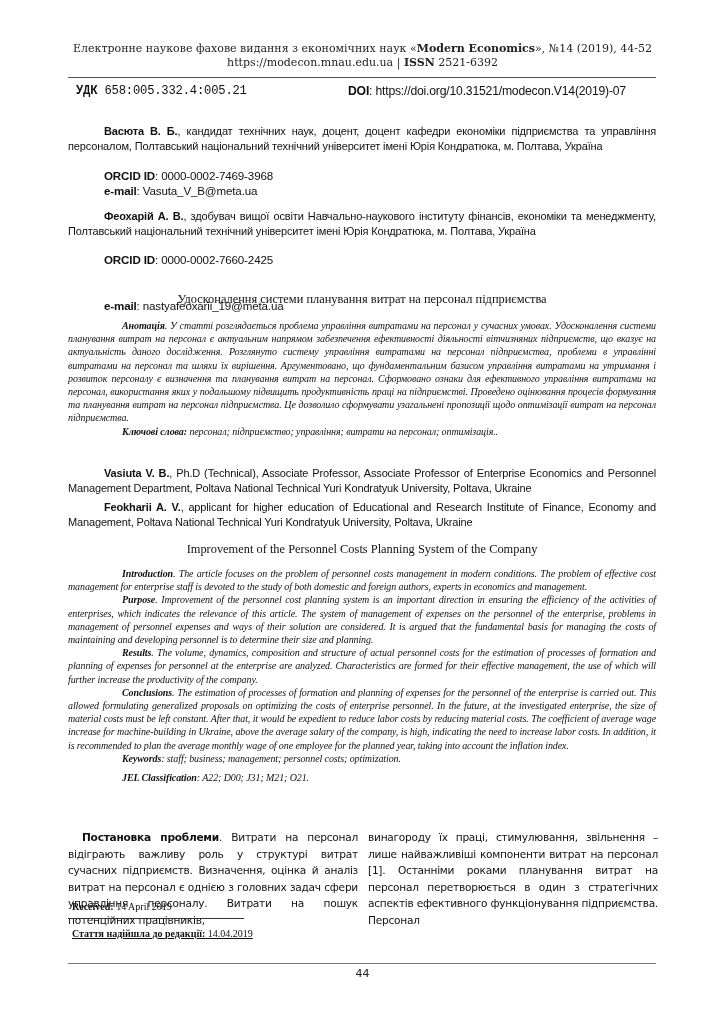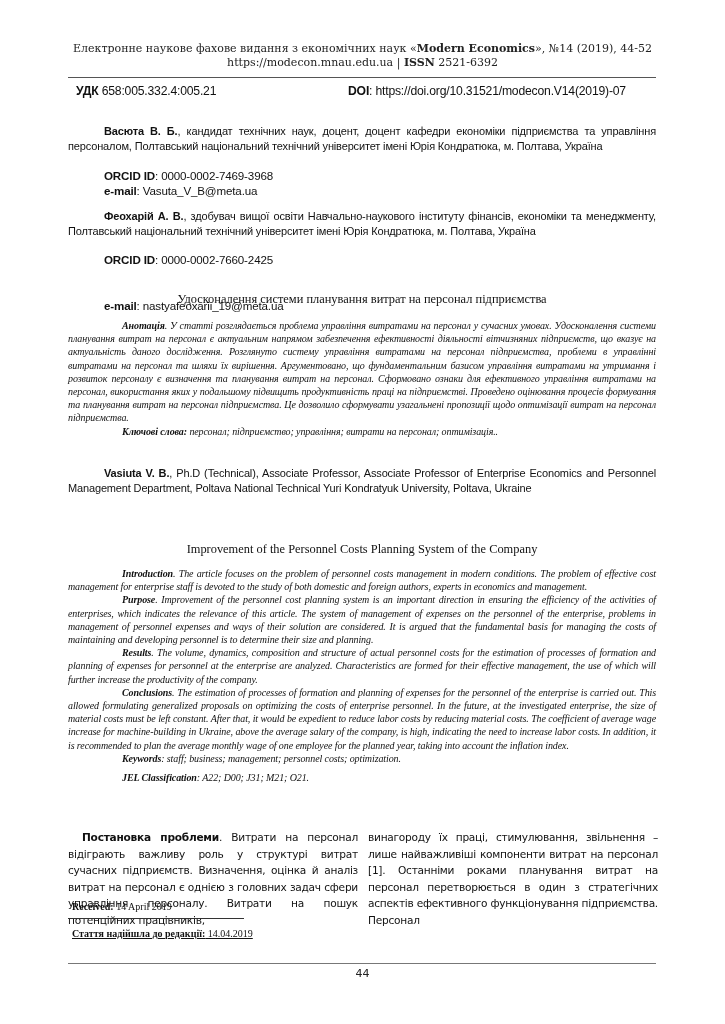--- a/index.html
+++ b/index.html
@@ -2,21 +2,21 @@
 <html><head>
 <meta charset="utf-8">
 <style>
   html, body { margin: 0; padding: 0; background: #ffffff; }
   body { width: 725px; height: 1024px; position: relative; overflow: hidden; color: #111; font-family: "Liberation Serif", serif; }
   .page { position: absolute; left: 0; top: 0; width: 725px; height: 1024px; }
   .journal-header { position: absolute; top: 42px; left: 0; width: 725px; text-align: center; font-family: "DejaVu Serif", serif; font-size: 11px; line-height: 14px; color: #222; }
   .journal-header b { font-weight: bold; }
   .rule { position: absolute; left: 68px; width: 588px; height: 0; border-top: 1px solid #555; }
   .udc-row { position: absolute; top: 84px; left: 76px; width: 580px; font-family: "Liberation Sans", sans-serif; font-size: 12.2px; color: #111; }
-  .udc-row .udc { position: absolute; left: 0; top: 0; letter-spacing: -0.2px; }
+  .udc-row .udc { position: absolute; left: 0; top: 0; letter-spacing: -0.2px; font-family: Liberation Mono, monospace; }
   .udc-row .doi { position: absolute; left: 272px; top: 0; letter-spacing: -0.2px; }
   .blk { position: absolute; left: 68px; width: 588px; font-family: "Liberation Sans", sans-serif; font-size: 11px; line-height: 15px; text-align: justify; letter-spacing: -0.15px; }
   .indent { text-indent: 36px; }
   .meta { position: absolute; left: 104px; font-family: "Liberation Sans", sans-serif; font-size: 11.6px; line-height: 15px; letter-spacing: -0.15px; }
   .title { position: absolute; left: 68px; width: 588px; text-align: center; font-family: "Liberation Serif", serif; font-weight: normal; font-size: 12.4px; }
   .abstract { position: absolute; left: 68px; width: 588px; font-family: "Liberation Serif", serif; font-style: italic; font-size: 10px; line-height: 13.2px; text-align: justify; letter-spacing: -0.1px; }
   .abstract p { margin: 0; }
   .abstract .ind { text-indent: 54px; }
   .abstract b { font-weight: bold; }
   .col { position: absolute; width: 290px; font-family: "DejaVu Sans", sans-serif; font-size: 10.6px; line-height: 16.5px; text-align: justify; letter-spacing: -0.25px; }
@@ -56,20 +56,21 @@
   <div class="meta" style="top:258px;margin-top:40px;"><b>e-mail</b><span>: nastyafeoxarii_19@meta.ua</span></div>
 
   <div class="title" style="top:292px;">Удосконалення системи планування витрат на персонал підприємства</div>
 
   <div class="abstract" style="top:319px;">
     <p class="ind"><b>Анотація</b><span>. У статті розглядається проблема управління витратами на персонал у сучасних умовах. Удосконалення системи планування витрат на персонал є актуальним напрямом забезпечення ефективності діяльності вітчизняних підприємств, що вказує на актуальність даного дослідження. Розглянуто систему управління витратами на персонал підприємства, проблеми в управлінні витратами на персонал та шляхи їх вирішення. Аргументовано, що фундаментальним базисом управління витратами на утримання і розвиток персоналу є визначення та планування витрат на персонал. Сформовано ознаки для ефективного управління витратами на персонал, використання яких у подальшому підвищить продуктивність праці на підприємстві. Проведено оцінювання процесів формування та планування витрат на персонал підприємства. Це дозволило сформувати узагальнені пропозиції щодо оптимізації витрат на персонал підприємства.</span></p>
     <p style="text-indent:54px;"><b>Ключові слова:</b><span> персонал; підприємство; управління; витрати на персонал; оптимізація..</span></p>
   </div>
 
   <div class="blk indent" style="top:466px;"><b>Vasiuta V. B.</b><span>, Ph.D (Technical), Associate Professor, Associate Professor of Enterprise Economics and Personnel Management Department, Poltava National Technical Yuri Kondratyuk University, Poltava, Ukraine</span></div>
+  <div class="blk indent" style="top:500px;"><b>Feokharii A. V.</b><span>, applicant for higher education of Educational and Research Institute of Finance, Economy and Management, Poltava National Technical Yuri Kondratyuk University, Poltava, Ukraine</span></div>
 
   <div class="title" style="top:542px;">Improvement of the Personnel Costs Planning System of the Company</div>
 
   <div class="abstract" style="top:567px;">
     <p class="ind"><b>Introduction</b><span>. The article focuses on the problem of personnel costs management in modern conditions. The problem of effective cost management for enterprise staff is devoted to the study of both domestic and foreign authors, experts in economics and management.</span></p>
     <p class="ind"><b>Purpose</b><span>. Improvement of the personnel cost planning system is an important direction in ensuring the efficiency of the activities of enterprises, which indicates the relevance of this article. The system of management of expenses on the personnel of the enterprise, problems in management of personnel expenses and ways of their solution are considered. It is argued that the fundamental basis for managing the costs of maintaining and developing personnel is to determine their size and planning.</span></p>
     <p class="ind"><b>Results</b><span>. The volume, dynamics, composition and structure of actual personnel costs for the estimation of processes of formation and planning of expenses for personnel at the enterprise are analyzed. Characteristics are formed for their effective management, the use of which will further increase the productivity of the company.</span></p>
     <p class="ind"><b>Conclusions</b><span>. The estimation of processes of formation and planning of expenses for the personnel of the enterprise is carried out. This allowed formulating generalized proposals on optimizing the costs of enterprise personnel. In the future, at the investigated enterprise, the size of material costs must be left constant. After that, it would be expedient to reduce labor costs by reducing material costs. The coefficient of average wage increase for machine-building in Ukraine, above the average salary of the company, is high, indicating the need to increase labor costs. In addition, it is recommended to plan the average monthly wage of one employee for the planned year, taking into account the inflation index.</span></p>
     <p class="ind"><b>Keywords</b><span>: staff; business; management; personnel costs; optimization.</span></p>
     <p class="ind" style="margin-top:6px;"><b>JEL Classification</b><span>: A22; D00; J31; M21; O21.</span></p>

